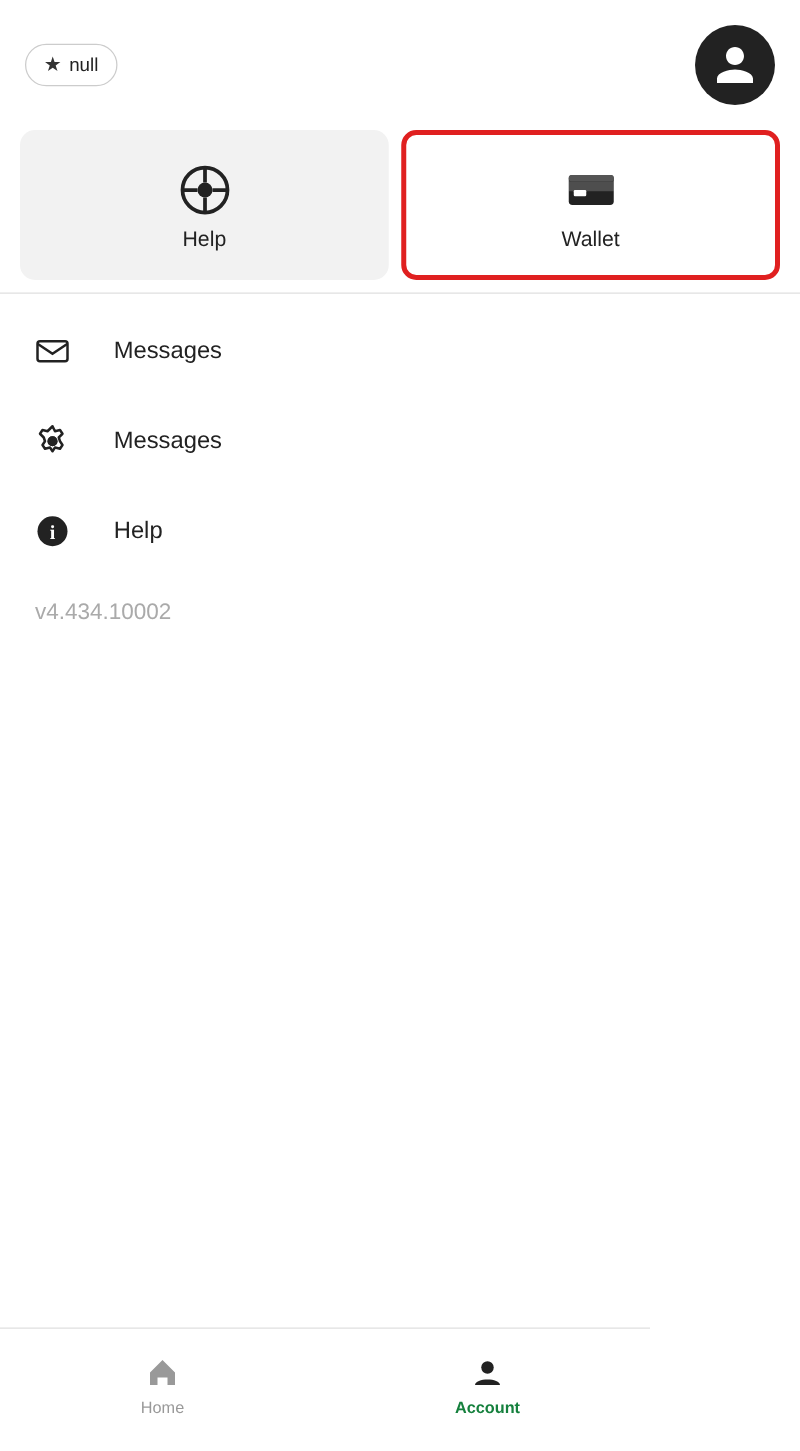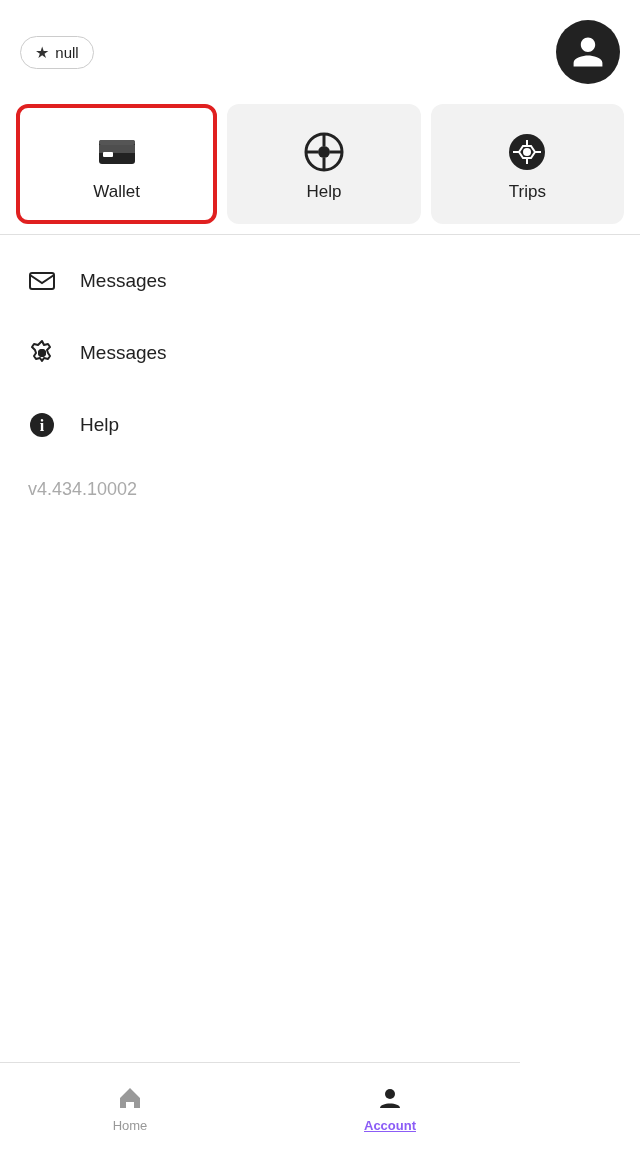--- a/index.html
+++ b/index.html
@@ -98,21 +98,21 @@
       margin: 0;
     }
 
     
     .menu-list {
       padding: 10px 0;
     }
     .menu-item {
       display: flex;
       align-items: center;
-      gap: 24px;
+      gap: 35px;
       padding: 22px 28px;
       cursor: pointer;
       background: #fff;
     }
     .menu-item-icon {
       width: 28px;
       height: 28px;
       display: flex;
       align-items: center;
       justify-content: center;
@@ -158,23 +158,22 @@
       height: 32px;
       display: flex;
       align-items: center;
       justify-content: center;
     }
     .nav-item-label {
       font-size: 13px;
       color: #999;
     }
     .nav-item.active .nav-item-label {
-      color: #8b5cf6;
+      color: #15803d;
       font-weight: 700;
-      text-decoration: underline;
     }
     .nav-item.active .nav-item-icon svg {
       fill: #222;
     }
     .nav-item:not(.active) .nav-item-icon svg {
       fill: #999;
     }
   </style>
 </head>
 <body>
@@ -185,61 +184,47 @@
     <span>null</span>
   </div>
   <div class="avatar-circle">
     <svg viewBox="0 0 24 24">
       <path d="M12 12c2.7 0 4.8-2.1 4.8-4.8S14.7 2.4 12 2.4 7.2 4.5 7.2 7.2 9.3 12 12 12zm0 2.4c-3.2 0-9.6 1.6-9.6 4.8v2.4h19.2v-2.4c0-3.2-6.4-4.8-9.6-4.8z"></path>
     </svg>
   </div>
 </div>
 
 <div class="tiles-row">
-
-  <button class="tile active">
-    <div class="tile-icon">
-      <svg width="44" height="44" viewBox="0 0 44 44" fill="#222">
-        <rect x="4" y="10" width="36" height="24" rx="3" fill="#222"></rect>
-        <rect x="4" y="15" width="36" height="8" fill="#fff" opacity="0.2"></rect>
-        <rect x="8" y="22" width="10" height="5" rx="1" fill="#fff"></rect>
-        <rect x="4" y="10" width="36" height="5" rx="2" fill="#555"></rect>
-      </svg>
-    </div>
-    <span class="tile-label">Wallet</span>
-  </button>
 
   <button class="tile">
     <div class="tile-icon">
       <svg width="44" height="44" viewBox="0 0 44 44" fill="none">
         <circle cx="22" cy="22" r="18" stroke="#222" stroke-width="3" fill="none"></circle>
         <circle cx="22" cy="22" r="6" fill="#222"></circle>
         <line x1="22" y1="4" x2="22" y2="16" stroke="#222" stroke-width="3"></line>
         <line x1="22" y1="28" x2="22" y2="40" stroke="#222" stroke-width="3"></line>
         <line x1="4" y1="22" x2="16" y2="22" stroke="#222" stroke-width="3"></line>
         <line x1="28" y1="22" x2="40" y2="22" stroke="#222" stroke-width="3"></line>
       </svg>
     </div>
     <span class="tile-label">Help</span>
   </button>
 
-  <button class="tile">
+  <button class="tile active">
     <div class="tile-icon">
-      <svg width="44" height="44" viewBox="0 0 44 44" fill="none">
-        <circle cx="22" cy="22" r="18" fill="#222"></circle>
-        <path d="M14 22 L18 16 L26 16 L30 22 L26 28 L18 28 Z" fill="none" stroke="#fff" stroke-width="2"></path>
-        <line x1="22" y1="16" x2="22" y2="10" stroke="#fff" stroke-width="2"></line>
-        <line x1="22" y1="28" x2="22" y2="34" stroke="#fff" stroke-width="2"></line>
-        <line x1="14" y1="22" x2="8" y2="22" stroke="#fff" stroke-width="2"></line>
-        <line x1="30" y1="22" x2="36" y2="22" stroke="#fff" stroke-width="2"></line>
-        <circle cx="22" cy="22" r="4" fill="#fff"></circle>
-      </svg>
-    </div>
-    <span class="tile-label">Trips</span>
+      <svg width="44" height="44" viewBox="0 0 44 44" fill="#222">
+        <rect x="4" y="10" width="36" height="24" rx="3" fill="#222"></rect>
+        <rect x="4" y="15" width="36" height="8" fill="#fff" opacity="0.2"></rect>
+        <rect x="8" y="22" width="10" height="5" rx="1" fill="#fff"></rect>
+        <rect x="4" y="10" width="36" height="5" rx="2" fill="#555"></rect>
+      </svg>
+    </div>
+    <span class="tile-label">Wallet</span>
   </button>
+
 </div>
 
 <div class="divider"></div>
 
 <div class="menu-list">
 
   <div class="menu-item">
     <div class="menu-item-icon">
       <svg width="28" height="28" viewBox="0 0 28 28" fill="#222">
         <rect x="2" y="6" width="24" height="16" rx="2" fill="none" stroke="#222" stroke-width="2"></rect>

